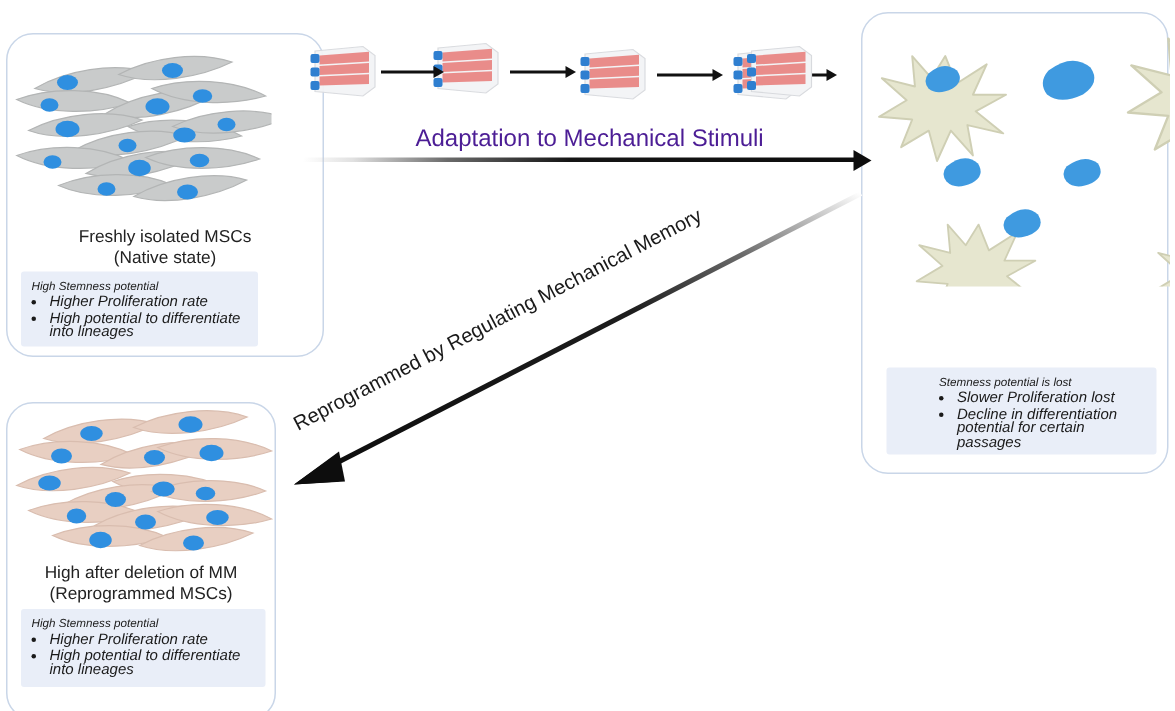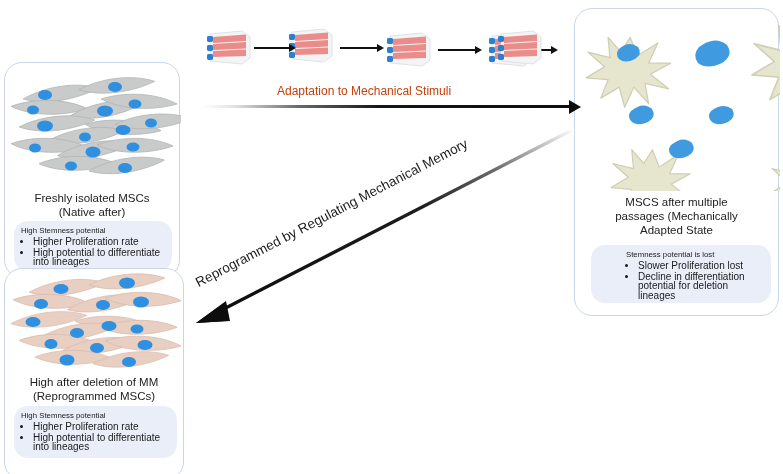--- a/index.html
+++ b/index.html
@@ -7,46 +7,46 @@
        font-family:"Liberation Sans","DejaVu Sans",sans-serif;color:#111;}
 
   .panel{position:absolute;box-sizing:border-box;background:#ffffff;
          border:1px solid #c9d6e8;border-radius:18px;}
 
   .cells-area{position:absolute;left:0;right:0;overflow:visible;}
 
   .caption{position:absolute;left:0;right:0;text-align:center;
            font-size:11.5px;line-height:14px;color:#222;}
 
-  .infobox{position:absolute;background:#e9eef8;border-radius:14px;
-           padding:5px 6px 6px 7px;box-sizing:border-box;}
+  .infobox{position:absolute;background:#e9eef8;border-radius:2px;
+           padding:5px 6px 6px 7px;box-sizing:border-box;font-style:italic;}
   .info-head{font-size:7.8px;line-height:10px;color:#1a1a1a;}
   .infobox ul{margin:1px 0 0 0;padding-left:12px;}
   .infobox li{font-size:10px;line-height:9.6px;color:#1a1a1a;margin-top:1px;}
 
   
   .h-arrow{position:absolute;height:3px;
      background:linear-gradient(to right,rgba(255,255,255,0) 0%,rgba(200,200,200,.55) 9%,rgba(90,90,90,.9) 26%,#151515 48%,#0d0d0d 100%);}
   .h-arrow .head{position:absolute;right:-9px;top:-5.5px;width:0;height:0;
      border-top:7px solid transparent;border-bottom:7px solid transparent;border-left:12px solid #0d0d0d;}
-  .h-label{position:absolute;font-size:12px;color:#c2410c;white-space:nowrap;}
+  .h-label{position:absolute;font-size:16px;color:#4c1d95;white-space:nowrap;}
 
   .diag-wrap{position:absolute;left:190px;top:125px;width:400px;height:200px;}
   .diag-label{position:absolute;font-size:13.5px;color:#1a1a1a;white-space:nowrap;
      left:10px;top:150px;transform-origin:left bottom;transform:rotate(-27.5deg);}
 
   .flask-row{position:absolute;}
   .mini-arrow{position:absolute;height:2px;background:#111;}
   .mini-arrow:after{content:"";position:absolute;right:-6px;top:-3.4px;width:0;height:0;
      border-top:4.4px solid transparent;border-bottom:4.4px solid transparent;border-left:7px solid #111;}
 </style>
 </head>
 <body>
 
-<div class="panel" id="panel-native" style="left:4px;top:22px;width:176px;height:216px;margin-top:40px;">
+<div class="panel" id="panel-native" style="left:4px;top:22px;width:212px;height:216px;">
 
   <div class="cells-area" style="top:6px;height:120px;">
     <svg width="176" height="120" viewBox="0 0 176 120">
       <defs>
         <g id="sp">
           <path d="M0 8 C22 -2 54 -4 76 5 C54 14 22 17 0 8 Z" fill="#c9cbcb" stroke="#b3b5b5" stroke-width="0.8"></path>
         </g>
       </defs>
       <g>
         <use href="#sp" x="18" y="18" transform="rotate(-6 56 26)"></use>
@@ -78,21 +78,21 @@
         <ellipse cx="128" cy="78" rx="6.5" ry="4.5"></ellipse>
           <ellipse cx="66" cy="97" rx="6" ry="4.5"></ellipse>
         <ellipse cx="120" cy="99" rx="7" ry="5"></ellipse>
           <ellipse cx="146" cy="54" rx="6" ry="4.5"></ellipse>
       </g>
     </svg>
   </div>
 
   <div class="caption" style="top:128px;">
     <div>Freshly isolated MSCs</div>
-    <div>(Native after)</div>
+    <div>(Native state)</div>
   </div>
 
   <div class="infobox" style="left:9px;top:158px;width:158px;height:50px;">
     <div class="info-head">High Stemness potential</div>
     <ul>
       <li>Higher Proliferation rate</li>
       <li>High potential to differentiate into lineages</li>
     </ul>
   </div>
 </div>
@@ -174,31 +174,26 @@
       <g fill="#3f9ae0">
         <path d="M44 30 q10 -9 19 -2 q5 7 -3 12 q-10 5 -16 0 q-4 -5 0 -10 Z"></path>
         <path d="M124 28 q16 -12 28 -2 q7 10 -5 18 q-15 7 -24 0 q-6 -8 1 -16 Z"></path>
         <path d="M56 92 q12 -10 21 -2 q5 8 -4 13 q-11 5 -17 -1 q-4 -5 0 -10 Z"></path>
         <path d="M136 92 q12 -9 21 -2 q5 8 -4 13 q-11 5 -17 -1 q-4 -5 0 -10 Z"></path>
         <path d="M96 126 q12 -10 21 -2 q5 8 -4 13 q-11 5 -17 -1 q-4 -5 0 -10 Z"></path>
       </g>
     </svg>
   </div>
 
-  <div class="caption" style="top:186px;">
-    <div>MSCS after multiple</div>
-    <div>passages (Mechanically</div>
-    <div>Adapted State</div>
-  </div>
 
   <div class="infobox" style="left:16px;top:236px;width:180px;height:58px;padding-left:35px;">
     <div class="info-head">Stemness potential is lost</div>
     <ul>
       <li>Slower Proliferation lost</li>
-      <li>Decline in differentiation potential for deletion lineages</li>
+      <li>Decline in differentiation potential for certain passages</li>
     </ul>
   </div>
 </div>
 
 <div class="flask-row" style="left:200px;top:26px;width:360px;height:48px;">
   <svg width="360" height="48" viewBox="0 0 360 48">
     <defs>
       <g id="flask">
         <g>
           <path d="M4 6 L36 3 L44 9 L44 30 L36 36 L4 33 Z" fill="#f3f4f6" stroke="#d8dade" stroke-width="0.8" opacity="0.95"></path>

